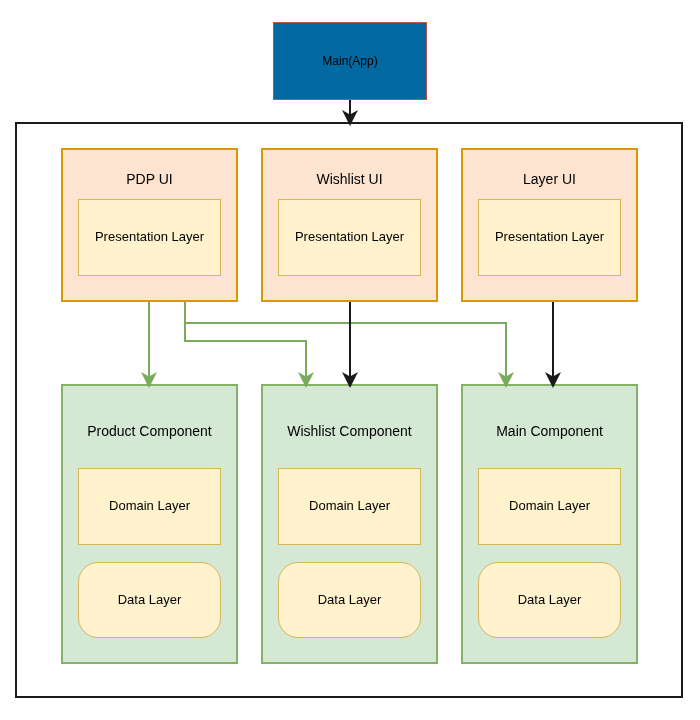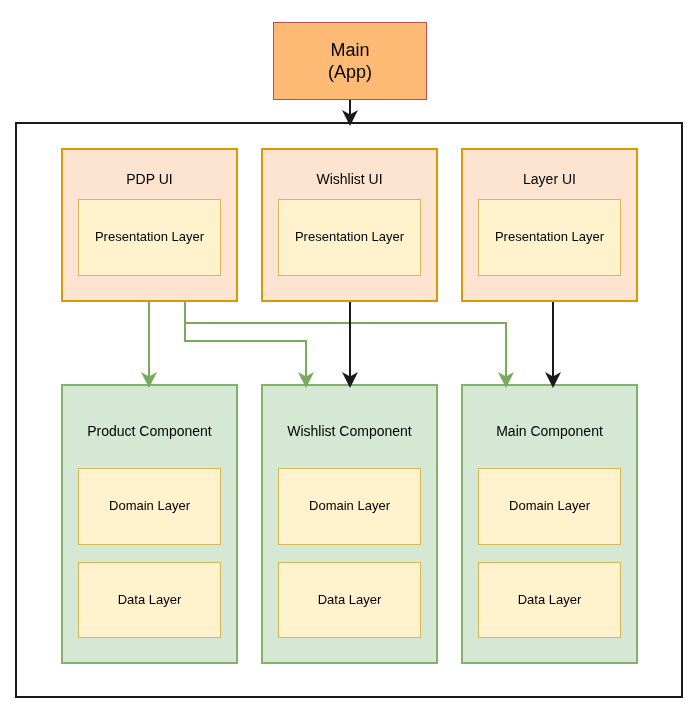--- a/index.html
+++ b/index.html
@@ -28,24 +28,23 @@
     text-align: center;
     color: #000000;
     line-height: 1.25;
   }
   
   .node-main {
     left: 273px;
     top: 22px;
     width: 154px;
     height: 78px;
-    background: #fdba74;
+    background: #0369a1;
     border: 1px solid #b85450;
-    font-size: 18px;
-    flex-direction: column;
+    font-size: 12px;
   }
   
   .container-frame {
     position: absolute;
     left: 15px;
     top: 122px;
     width: 668px;
     height: 576px;
     box-sizing: border-box;
     background: #ffffff;
@@ -83,21 +82,21 @@
 
   
   .node-layer {
     width: 143px;
     background: #fff2cc;
     border: 1px solid #d6b656;
     font-size: 13px;
   }
   .layer-pres { top: 199px; height: 77px; }
   .layer-domain { top: 468px; height: 77px; align-items: center; }
-  .layer-data { top: 562px; height: 76px; }
+  .layer-data { top: 562px; height: 76px; border-radius: 20px; }
 
   .col-1 { left: 78px; }
   .col-2 { left: 278px; }
   .col-3 { left: 478px; }
 
   #connectors {
     position: absolute;
     left: 0;
     top: 0;
     width: 700px;

